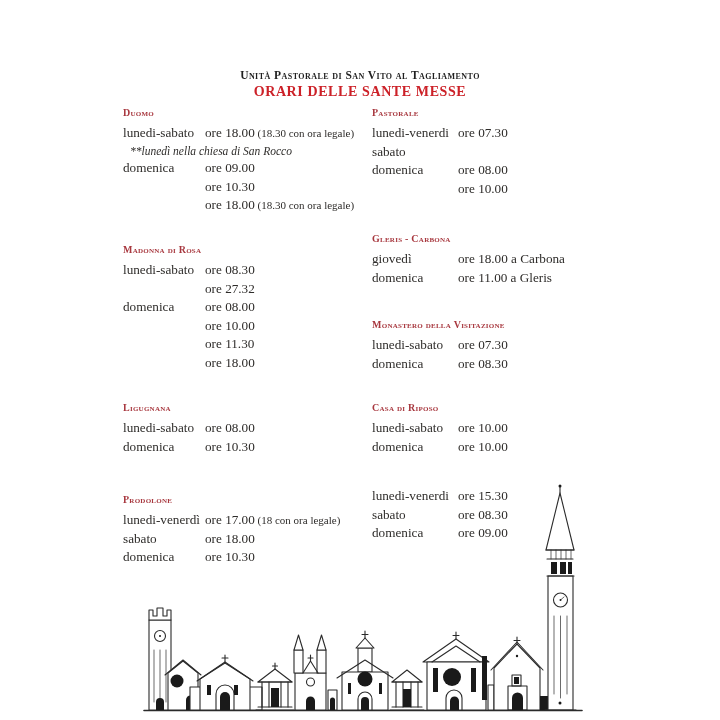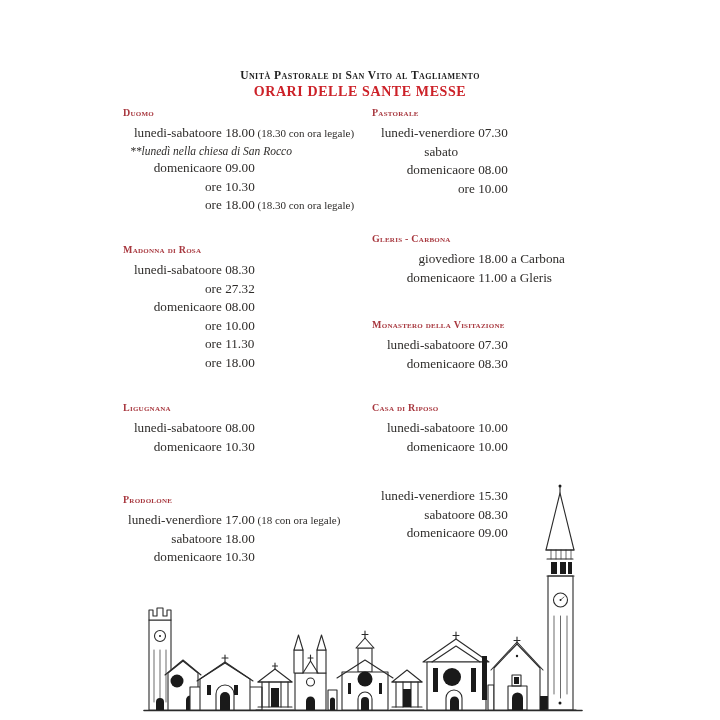--- a/index.html
+++ b/index.html
@@ -22,21 +22,21 @@
   .column{position:absolute;top:0;height:720px;}
   .column.left{left:123px;width:242px;}
   .column.right{left:372px;width:242px;}
   .mass-section{position:absolute;left:0;width:100%;}
   .sec-title{
     margin:0 0 3px 0;font-size:10px;font-weight:bold;line-height:17px;
     font-variant:small-caps;letter-spacing:.25px;
     color:var(--heading-red,#a8383f);
   }
   .row{display:flex;line-height:18.6px;font-size:13.2px;}
-  .day{flex:0 0 82px;white-space:nowrap;text-align:right;}
+  .day{flex:0 0 82px;white-space:nowrap;}
   .column.right .day{flex-basis:86px;}
   .time{white-space:nowrap;}
   .extra{font-size:11px;}
   .footnote{
     font-style:italic;font-size:11.5px;line-height:16.5px;padding-left:7px;
     white-space:nowrap;
   }
   .skyline{position:absolute;left:120px;top:480px;width:480px;height:235px;}
   .skyline svg{display:block;width:100%;height:100%;}
   .ink{stroke:var(--ink,#2b2b2b);fill:none;stroke-width:1.1;stroke-linecap:round;stroke-linejoin:round;}

